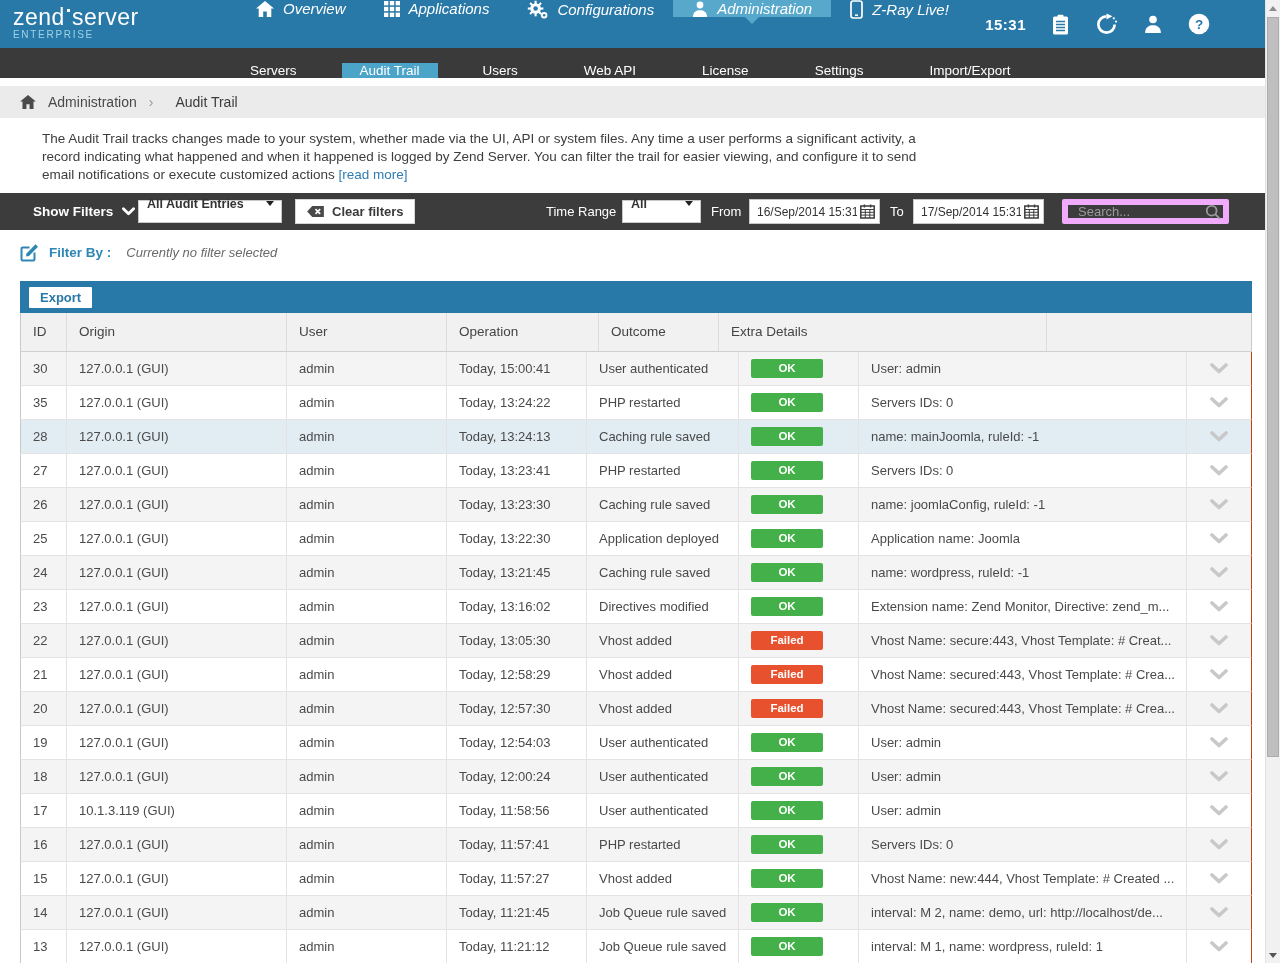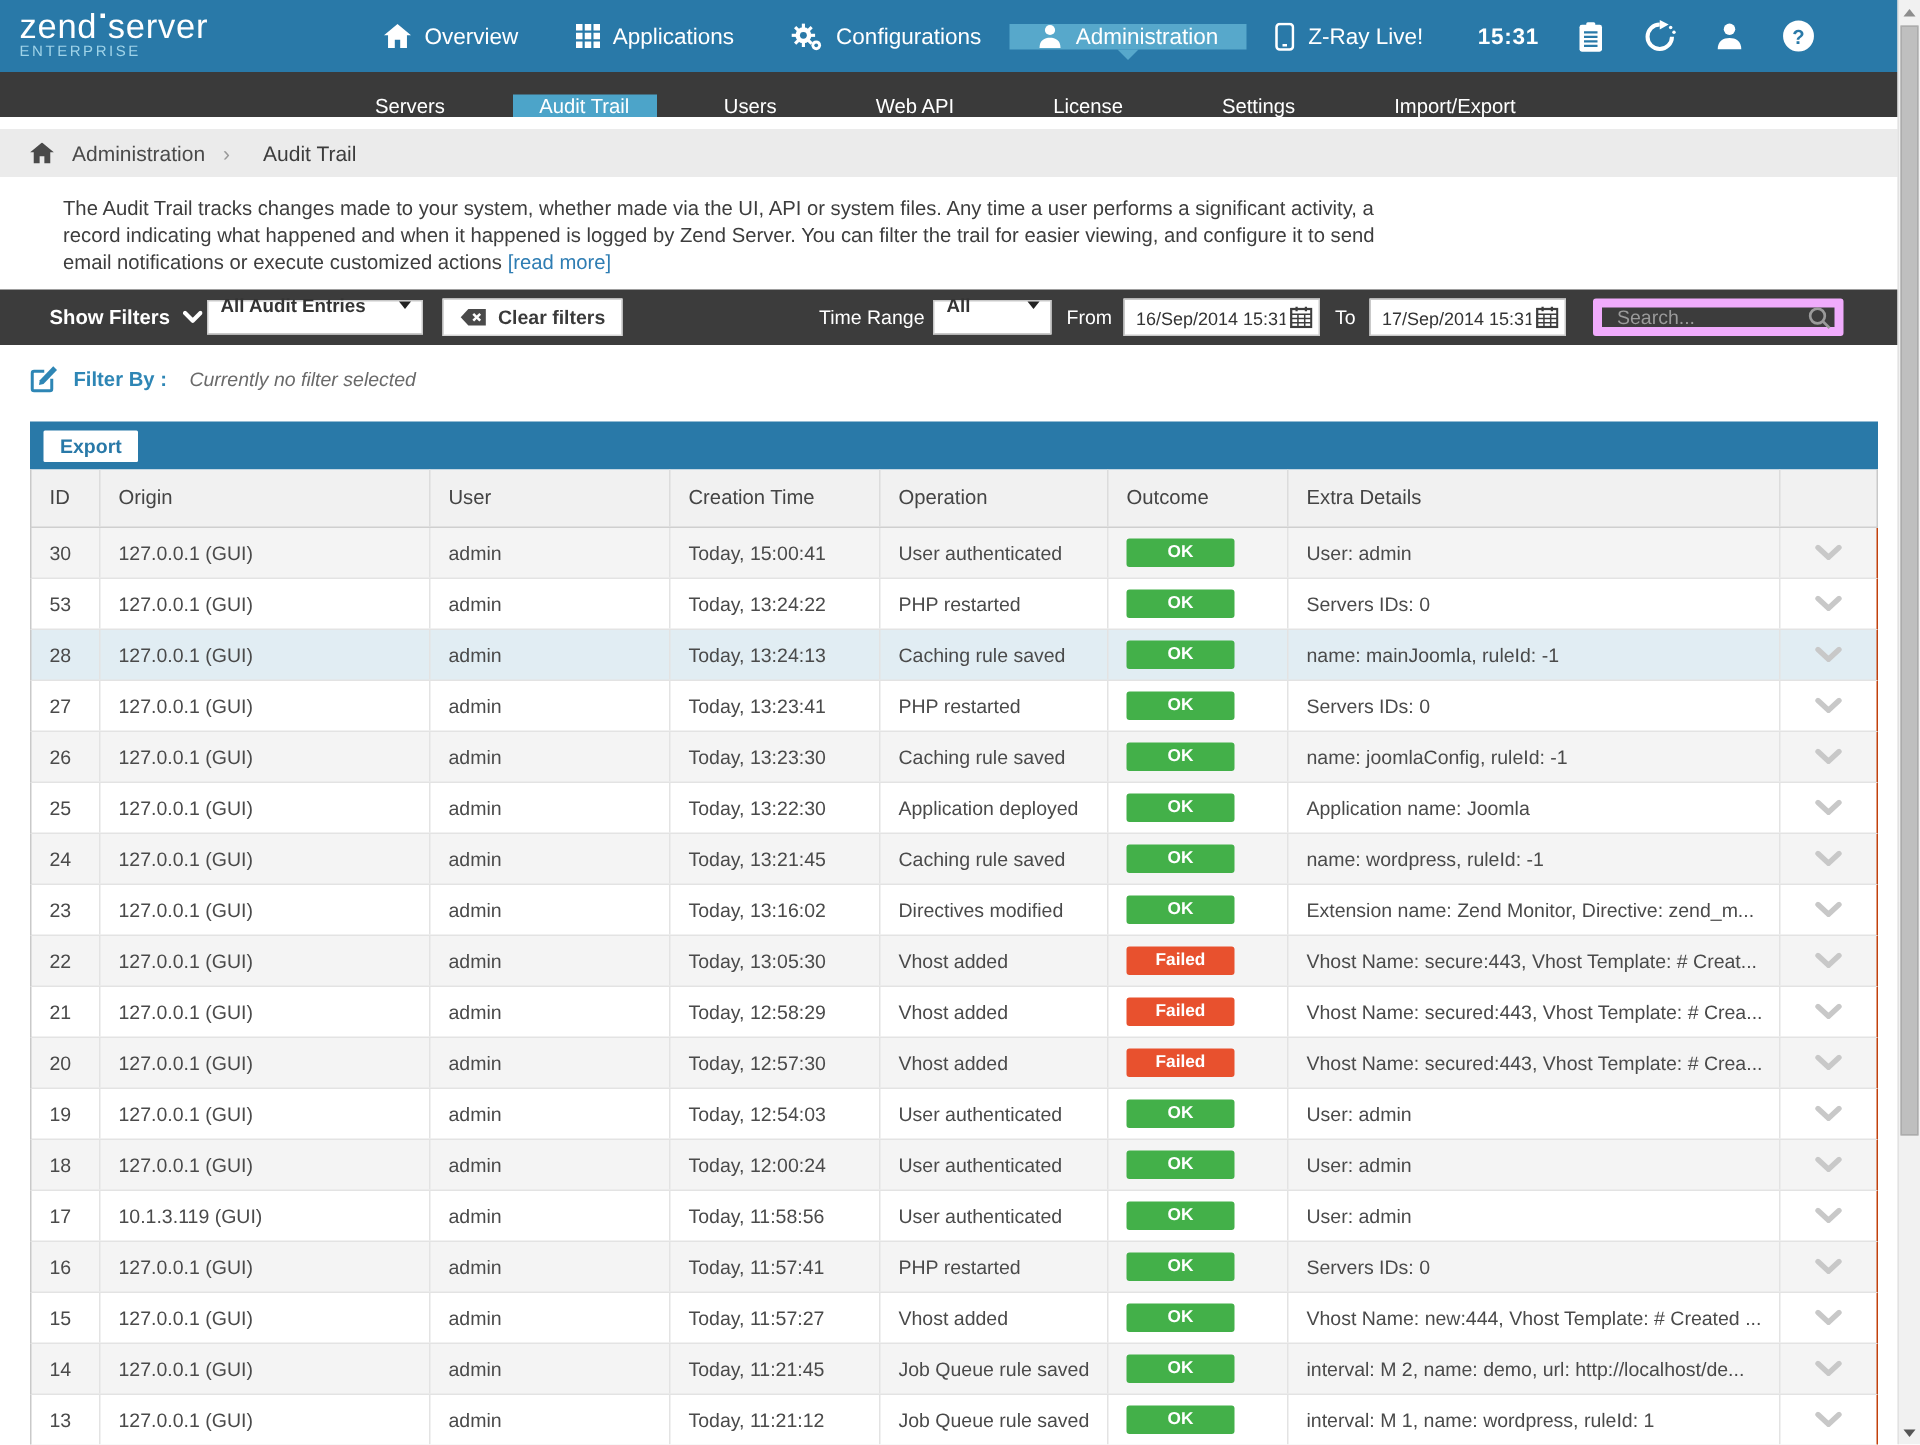--- a/index.html
+++ b/index.html
@@ -5,21 +5,21 @@
   * { margin:0; padding:0; box-sizing:border-box; }
   html,body { width:1280px; height:963px; overflow:hidden; }
   body { font-family:"Liberation Sans","DejaVu Sans",sans-serif; background:#fff; position:relative; }
 
   
   .topbar { position:absolute; left:0; top:0; width:1280px; height:48px; background:var(--topbar,#2979a8); z-index:3; }
   .logo { position:absolute; left:13px; top:5px; color:#fff; cursor:pointer; }
   .logo-line { font-size:23px; line-height:24px; letter-spacing:.5px; }
   .logo-dot { display:inline-block; width:3px; height:3px; background:#fff; margin:0 2px 13px 2px; }
   .logo-sub { font-size:10px; color:#9fd3e8; letter-spacing:1.7px; line-height:11px; }
-  .nav { position:absolute; left:237px; top:0; height:48px; display:flex; align-items:center; }
+  .nav { position:absolute; left:237px; top:0; height:48px; display:flex; align-items:flex-start;font-style:italic; }
   .nav-item { position:relative; display:flex; align-items:center; gap:9px; padding:0 19px; color:#fff; font-size:15px; cursor:pointer; white-space:nowrap; }
   .nav-item.active { background:var(--active-tab,#57a8cb); }
   .tab-pointer { position:absolute; bottom:-7px; left:50%; margin-left:-7px; width:0; height:0;
     border-left:7px solid transparent; border-right:7px solid transparent; border-top:7px solid var(--active-tab,#57a8cb); }
   .top-right { position:absolute; right:70px; top:0; height:48px; display:flex; align-items:center; gap:26px; }
   .clock { color:#fff; font-size:15px; font-weight:bold; letter-spacing:.5px; }
   .tb-icon { display:flex; align-items:center; cursor:pointer; }
 
   
   .subnav { position:absolute; left:0; top:48px; width:1280px; height:30px; background:var(--subnav,#3a3a3a); z-index:2; }
@@ -337,21 +337,20 @@
 </div>
 
 <div class="table-wrap">
   <div class="export-bar">
     <button class="export-btn">Export</button>
   </div>
   <div class="thead">
     <div class="th c-id">ID</div>
     <div class="th c-origin">Origin</div>
     <div class="th c-user">User</div>
-    <div class="th c-time">Creation Time</div>
     <div class="th c-op">Operation</div>
     <div class="th c-out">Outcome</div>
     <div class="th c-extra">Extra Details</div>
     <div class="th c-chev"></div>
   </div>
   <div>
   <div class="tr shaded">
     <div class="td c-id">30</div>
     <div class="td c-origin">127.0.0.1 (GUI)</div>
     <div class="td c-user">admin</div>
@@ -360,21 +359,21 @@
     <div class="td c-out"><span class="badge" style="background: rgb(67, 176, 73);">OK</span></div>
     <div class="td c-extra">User: admin</div>
     <div class="td c-chev">
       <svg width="18" height="11" viewBox="0 0 18 11">
             <polyline points="2,2 9,8.5 16,2" fill="none" stroke="#c8c8c8" stroke-width="3.6" stroke-linecap="round" stroke-linejoin="round"></polyline>
           </svg>
     </div>
   </div>
 
   <div class="tr">
-    <div class="td c-id">53</div>
+    <div class="td c-id">35</div>
     <div class="td c-origin">127.0.0.1 (GUI)</div>
     <div class="td c-user">admin</div>
     <div class="td c-time">Today, 13:24:22</div>
     <div class="td c-op">PHP restarted</div>
     <div class="td c-out"><span class="badge" style="background: rgb(67, 176, 73);">OK</span></div>
     <div class="td c-extra">Servers IDs: 0</div>
     <div class="td c-chev">
       <svg width="18" height="11" viewBox="0 0 18 11">
             <polyline points="2,2 9,8.5 16,2" fill="none" stroke="#c8c8c8" stroke-width="3.6" stroke-linecap="round" stroke-linejoin="round"></polyline>
           </svg>

